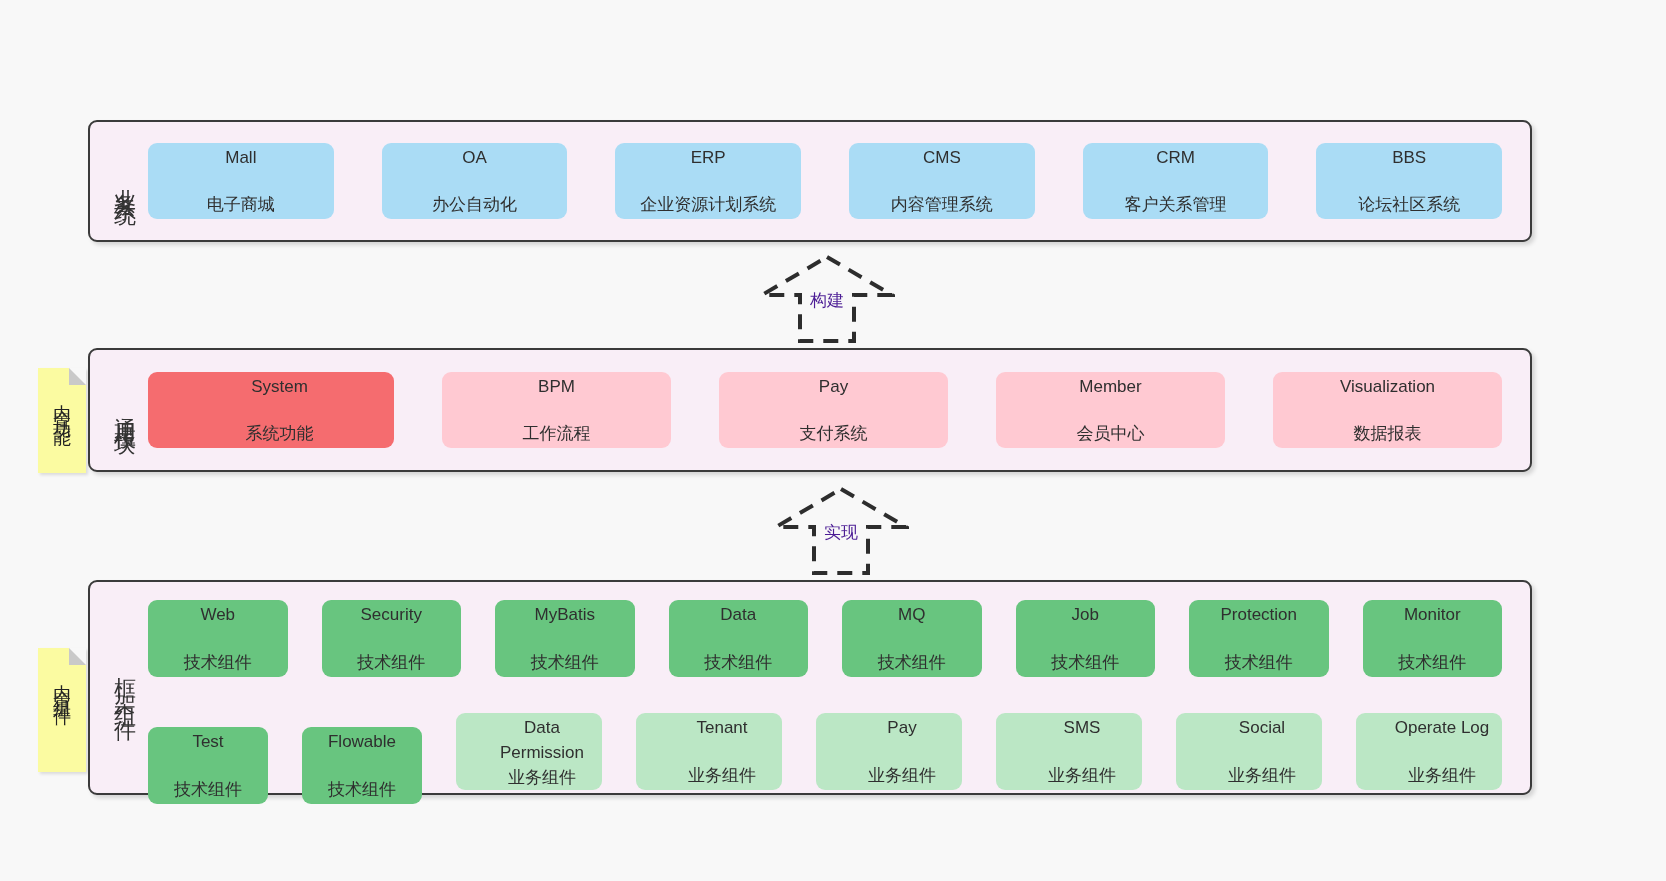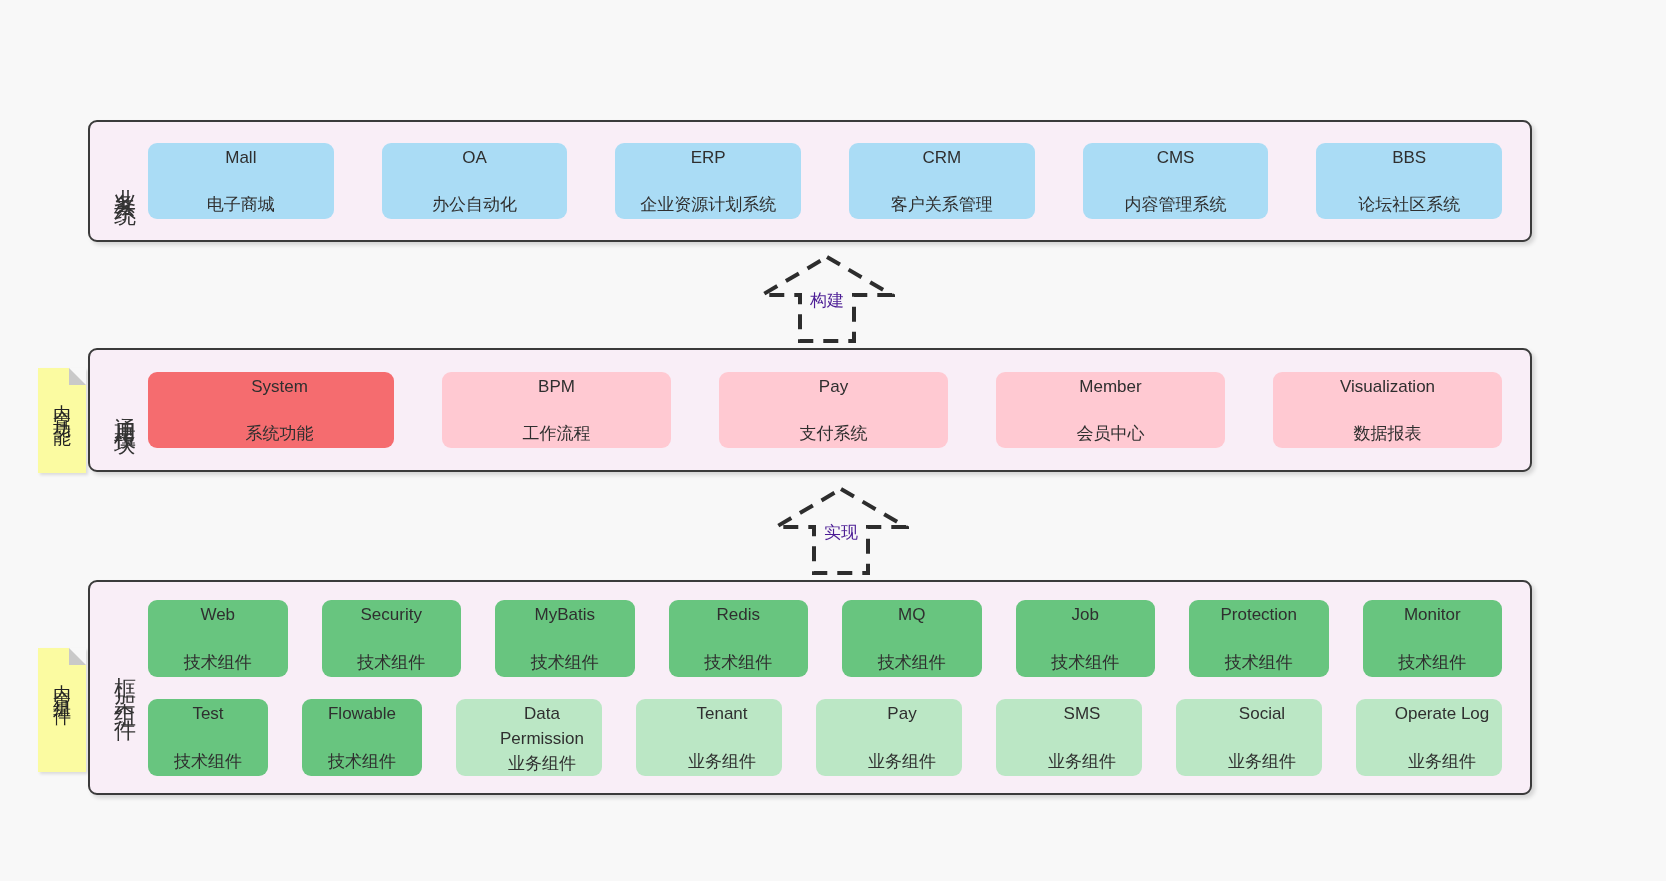--- a/index.html
+++ b/index.html
@@ -79,21 +79,21 @@
     text-align: center;
     font-size: 17px;
     line-height: 25px;
     padding: 2px 6px;
     box-sizing: border-box;
   }
   .rows .box { height: 77px; }
   .box--blue        { background: var(--box_blue, #aadcf5); }
   .box--red         { background: var(--box_red, #f56c6f); padding-left: 23px; }
   .box--pink        { background: var(--box_pink, #ffc9d2); }
-  .box--green       { background: var(--box_green, #68c57f); }
+  .box--green       { background: var(--box_green, #68c57f); margin-top: 28px; }
   .box--green-light { background: var(--box_green_light, #bbe7c5); padding-left: 32px; }
   .box-name, .box-desc { width: 100%; }
 
   
   .note-tag {
     position: absolute;
     left: 38px;
     width: 48px;
     background: var(--note_yellow, #fbfba1);
     box-shadow: 2px 2px 3px rgba(0,0,0,0.12);
@@ -159,26 +159,26 @@
     </div>
     <div class="box box--blue">
       <div class="box-name">OA</div>
       <div class="box-desc">办公自动化</div>
     </div>
     <div class="box box--blue">
       <div class="box-name">ERP</div>
       <div class="box-desc">企业资源计划系统</div>
     </div>
     <div class="box box--blue">
+      <div class="box-name">CMS</div>
+      <div class="box-desc">内容管理系统</div>
+    </div>
+    <div class="box box--blue">
       <div class="box-name">CRM</div>
       <div class="box-desc">客户关系管理</div>
-    </div>
-    <div class="box box--blue">
-      <div class="box-name">CMS</div>
-      <div class="box-desc">内容管理系统</div>
     </div>
     <div class="box box--blue">
       <div class="box-name">BBS</div>
       <div class="box-desc">论坛社区系统</div>
     </div>
   </div>
 </section>
 
 <div class="up-arrow arrow-build">
   <svg class="arrow-svg" width="136" height="90" viewBox="0 0 136 90" aria-hidden="true">
@@ -240,21 +240,21 @@
       </div>
       <div class="box box--green">
         <div class="box-name">Security</div>
         <div class="box-desc">技术组件</div>
       </div>
       <div class="box box--green">
         <div class="box-name">MyBatis</div>
         <div class="box-desc">技术组件</div>
       </div>
       <div class="box box--green">
-        <div class="box-name">Redis</div>
+        <div class="box-name">Data</div>
         <div class="box-desc">技术组件</div>
       </div>
       <div class="box box--green">
         <div class="box-name">MQ</div>
         <div class="box-desc">技术组件</div>
       </div>
       <div class="box box--green">
         <div class="box-name">Job</div>
         <div class="box-desc">技术组件</div>
       </div>

